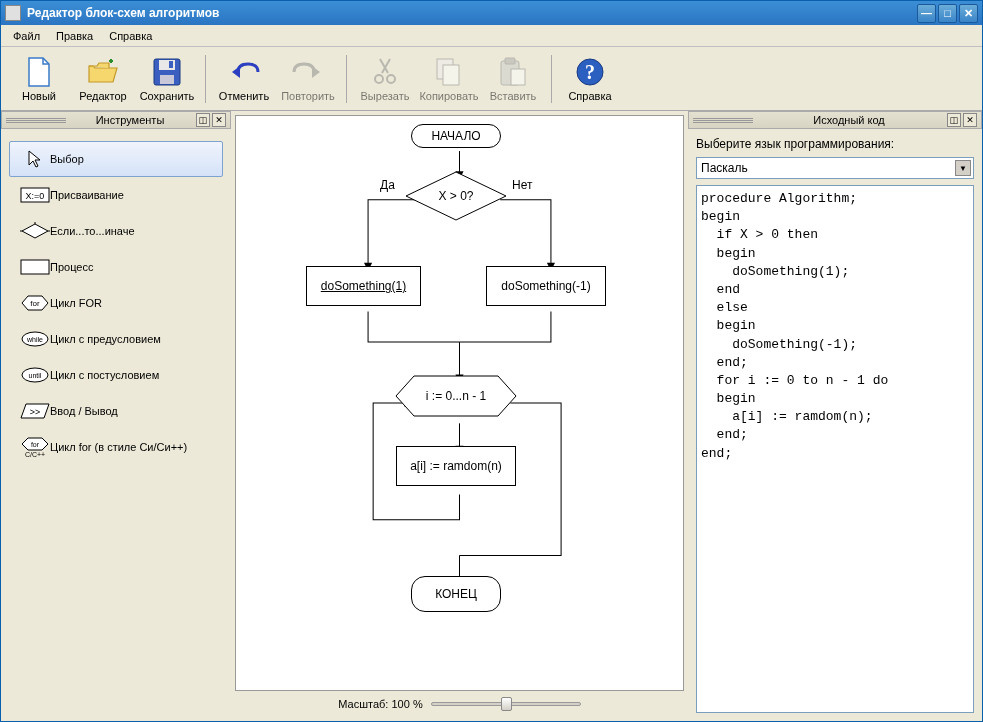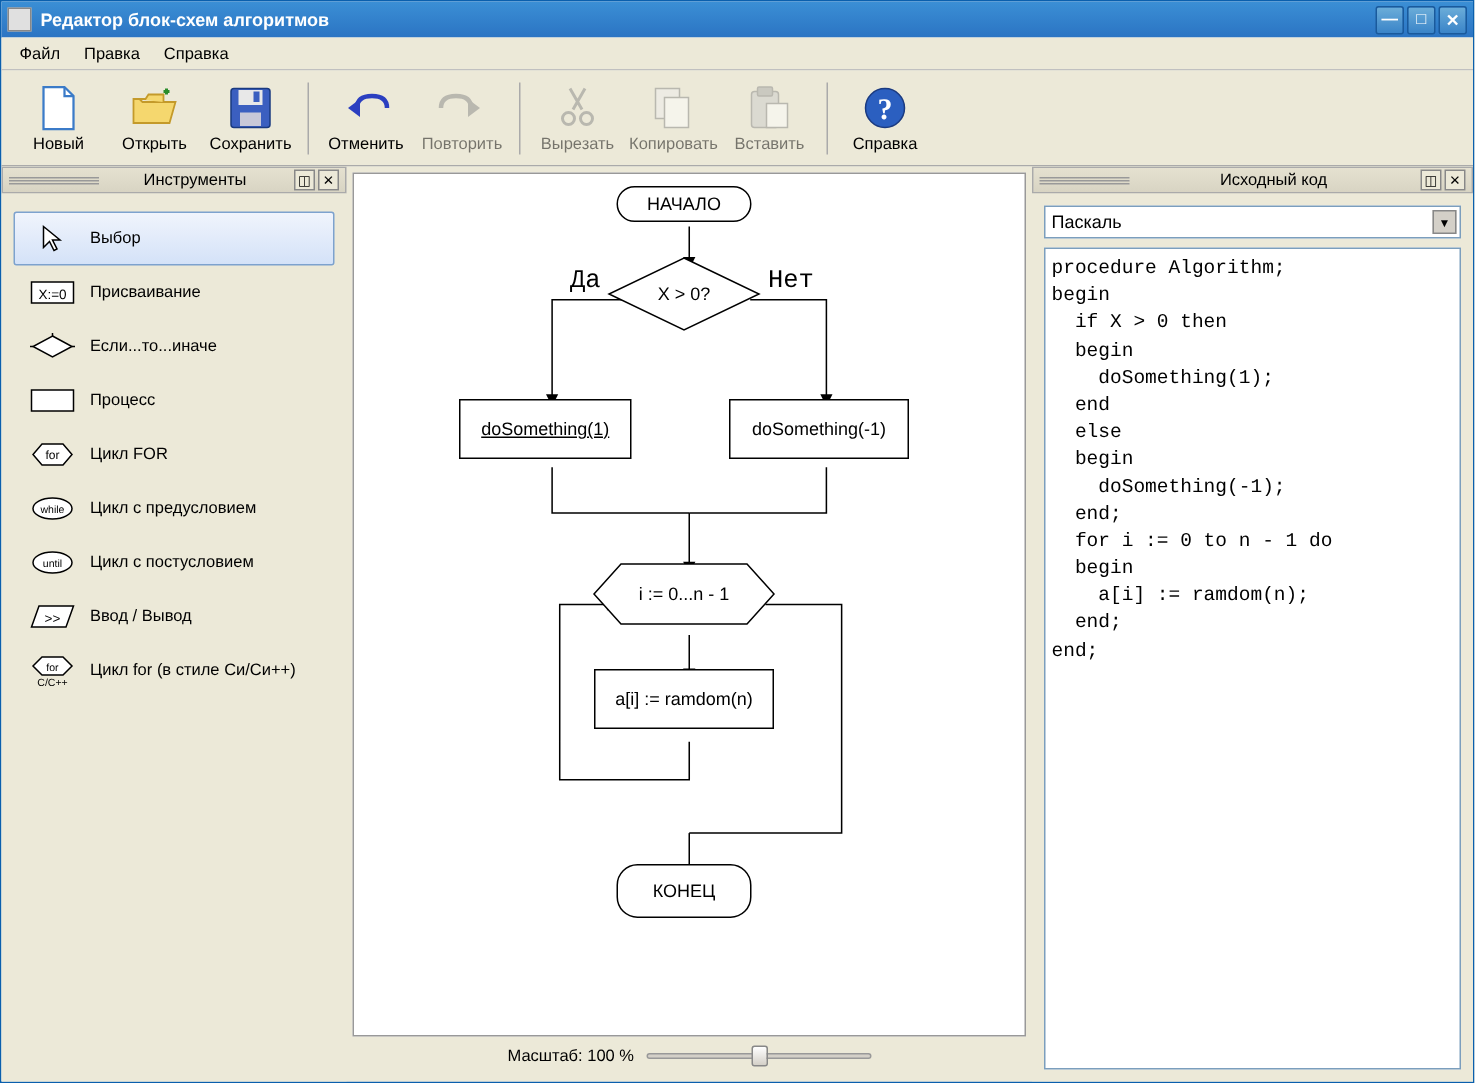--- a/index.html
+++ b/index.html
@@ -24,21 +24,21 @@
 .main-area { flex: 1; display: flex; background: #ece9d8; overflow: hidden; }
 
 .panel-titlebar { height: 18px; background: linear-gradient(to bottom, #e5e1d0, #d8d4c3); border: 1px solid #aaa; display: flex; align-items: center; padding: 0 4px; font-size: 11px; }
 .panel-title { flex: 1; text-align: center; }
 .panel-btn { width: 14px; height: 14px; border: 1px solid #888; background: #ece9d8; font-size: 9px; display: flex; align-items: center; justify-content: center; cursor: pointer; margin-left: 2px; }
 .panel-grip { width: 60px; height: 8px; display: flex; flex-direction: column; gap: 1px; justify-content: center; }
 .panel-grip div { height: 1px; background: #999; }
 
 .left-panel { width: 230px; display: flex; flex-direction: column; }
 .tool-list { flex: 1; background: #ece9d8; padding: 12px 8px; }
-.tool-item { display: flex; align-items: center; gap: 10px; padding: 8px 10px; cursor: pointer; border-radius: 2px; }
+.tool-item { display: flex; align-items: center; padding: 8px 10px; cursor: pointer; border-radius: 2px; }
 .tool-item.selected { background: linear-gradient(to bottom, #f0f4fc, #d4e2f8); border: 1px solid #7da2ce; }
 .tool-item:not(.selected) { border: 1px solid transparent; }
 .tool-item-icon { width: 30px; height: 18px; display: flex; align-items: center; justify-content: center; }
 
 .center-panel { flex: 1; display: flex; flex-direction: column; padding: 4px; }
 .canvas { flex: 1; background: #fff; border: 1px solid #999; position: relative; overflow: hidden; }
 .zoom-bar { height: 26px; display: flex; align-items: center; justify-content: center; gap: 8px; background: #ece9d8; }
 .zoom-slider { width: 150px; height: 20px; position: relative; }
 .zoom-track { position: absolute; top: 8px; left: 0; right: 0; height: 4px; background: #d4d0c8; border: 1px solid #999; border-radius: 2px; }
 .zoom-thumb { position: absolute; top: 3px; left: 50%; width: 11px; height: 14px; background: linear-gradient(to bottom, #fff, #d4d0c8); border: 1px solid #888; border-radius: 2px; margin-left: -5px; }
@@ -48,21 +48,21 @@
 .lang-label { font-size: 12px; }
 .lang-select { height: 22px; border: 1px solid #7b9ebd; background: #fff; padding: 0 4px; font-size: 12px; position: relative; display: flex; align-items: center; }
 .lang-select-arrow { position: absolute; right: 2px; top: 2px; width: 16px; height: 16px; background: #d4d0c8; border: 1px solid #888; display: flex; align-items: center; justify-content: center; font-size: 8px; }
 .code-area { flex: 1; background: #fff; border: 1px solid #7b9ebd; padding: 4px; font-family: 'Courier New', monospace; font-size: 13px; white-space: pre; overflow: auto; line-height: 1.4; }
 
 
 .fc-shape { position: absolute; background: #fff; border: 1px solid #000; display: flex; align-items: center; justify-content: center; font-size: 12px; }
 .fc-terminal { border-radius: 14px; }
 .fc-decision-poly { stroke: #000; fill: #fff; }
 .fc-process { }
-.fc-label { position: absolute; font-size: 17px; font-family: Liberation Mono, monospace; }
+.fc-label { position: absolute; font-size: 12px; }
 svg.flowchart { position: absolute; top: 0; left: 0; width: 100%; height: 100%; }
 svg.flowchart line, svg.flowchart polyline, svg.flowchart path { stroke: #000; fill: none; }
 svg.flowchart polygon.arrow { fill: #000; }
 </style>
 </head>
 <body>
 
 <div class="window">
   <div class="titlebar">
     <div class="titlebar-icon"></div>
@@ -91,21 +91,21 @@
       <div class="tool-label">Новый</div>
     </div>
     <div class="tool-btn">
       <div class="tool-icon">
         <svg width="32" height="28">
             <path d="M2 8 L2 24 L26 24 L30 10 L8 10 L6 8 Z" fill="#f5d76e" stroke="#c49a2a" stroke-width="1.2"></path>
             <path d="M2 8 L10 8 L12 5 L22 5 L22 10" fill="#f5d76e" stroke="#c49a2a" stroke-width="1.2"></path>
             <path d="M22 3 L26 3 M24 1 L24 5" stroke="#2a8c2a" stroke-width="2"></path>
           </svg>
       </div>
-      <div class="tool-label">Открыть</div>
+      <div class="tool-label">Редактор</div>
     </div>
     <div class="tool-btn">
       <div class="tool-icon">
         <svg width="30" height="30">
             <rect x="2" y="2" width="26" height="26" rx="2" fill="#3b5fc0" stroke="#1a3a80"></rect>
             <rect x="7" y="3" width="16" height="10" fill="#e8e8e8"></rect>
             <rect x="8" y="18" width="14" height="9" fill="#c8c8d8"></rect>
             <rect x="17" y="4" width="4" height="7" fill="#3b5fc0"></rect>
           </svg>
       </div>
@@ -328,20 +328,21 @@
         <div class="panel-grip">
             <div></div>
             <div></div>
             <div></div>
           </div>
         <div class="panel-title">Исходный код</div>
         <div class="panel-btn">◫</div>
         <div class="panel-btn">✕</div>
       </div>
       <div class="code-panel">
+        <div class="lang-label">Выберите язык программирования:</div>
         <div class="lang-select">
           <span>Паскаль</span>
           <div class="lang-select-arrow">▼</div>
         </div>
         <div class="code-area">procedure Algorithm;
 begin
   if X &gt; 0 then
   begin
     doSomething(1);
   end

